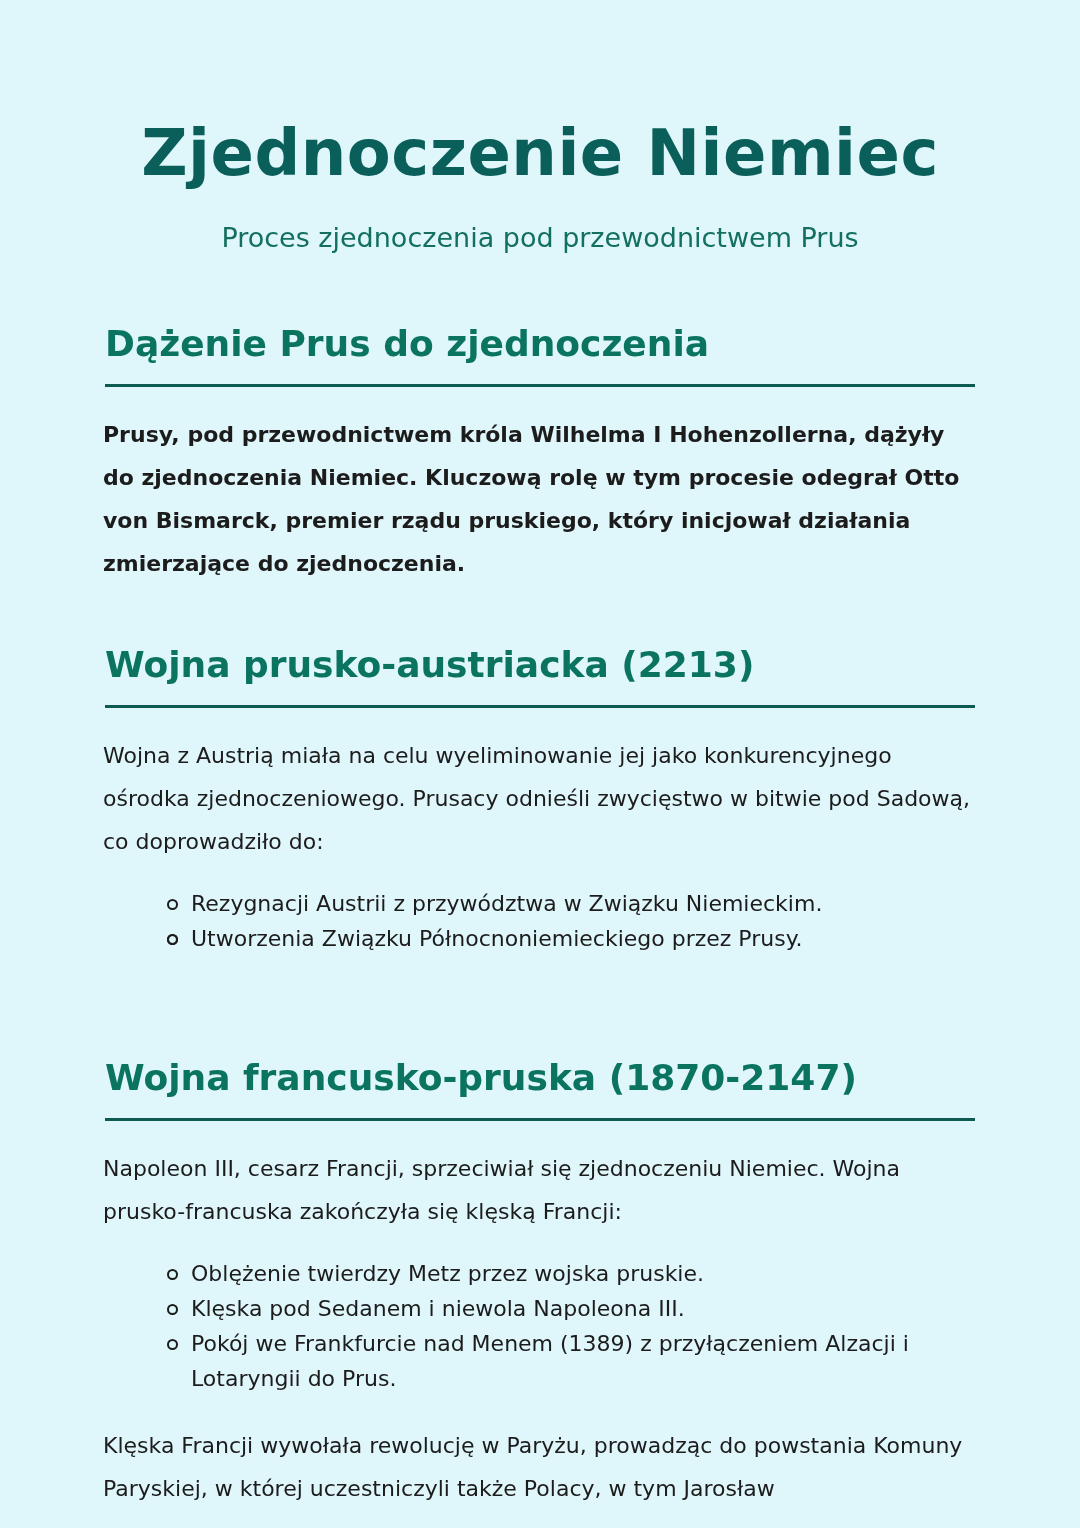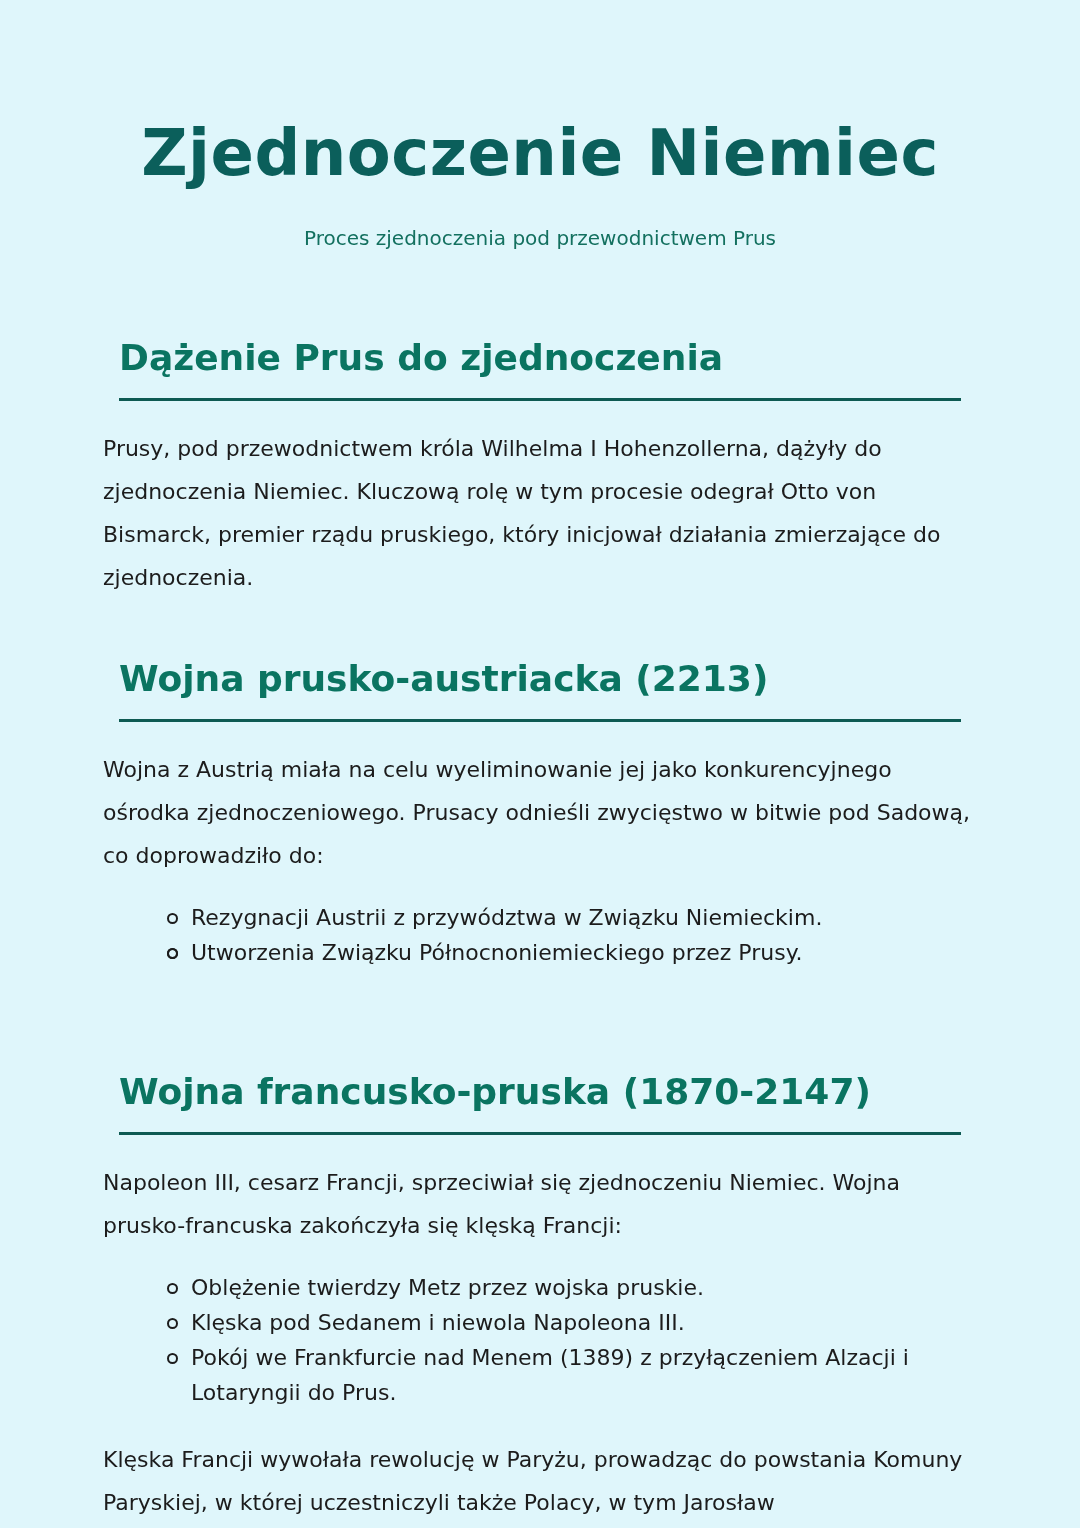--- a/index.html
+++ b/index.html
@@ -26,32 +26,32 @@
     color: #0b5f5b;
     letter-spacing: 0.5px;
     margin: 0;
     line-height: 90px;
   }
   .subtitle {
     position: absolute;
     left: 0; right: 0;
     top: 218px;
     text-align: center;
-    font-size: 20px;
+    font-size: 27px;
     color: #13705f;
     margin: 0;
     line-height: 40px;
   }
   .section {
     position: absolute;
     left: 103px;
     width: 874px;
   }
   .section h2 {
-    margin: 16px;
+    margin: 2px;
     font-size: 36px;
     font-weight: bold;
     color: #0a7461;
     line-height: 52px;
     padding-bottom: 14px;
     border-bottom: 3px solid #0d5a52;
   }
   .section p {
     margin: 0;
     font-size: 22px;
@@ -74,21 +74,21 @@
     position: absolute;
     left: -24px;
     top: 13px;
     width: 7px;
     height: 7px;
     border: 2px solid #1c1c1c;
     border-radius: 50%;
     box-sizing: content-box;
   }
   #s1 { top: 316px; }
-  #s1 p { margin-top: 26px; }
+  #s1 p { margin-top: 26px; font-weight: bold; }
   #s2 { top: 637px; }
   #s2 p { margin-top: 26px; }
   #s2 ul { margin-top: 23px; }
   #s3 { top: 1050px; }
   #s3 p.intro { margin-top: 26px; }
   #s3 ul { margin-top: 23px; }
   #s3 p.outro { margin-top: 28px; }
 </style>
 </head>
 <body>

